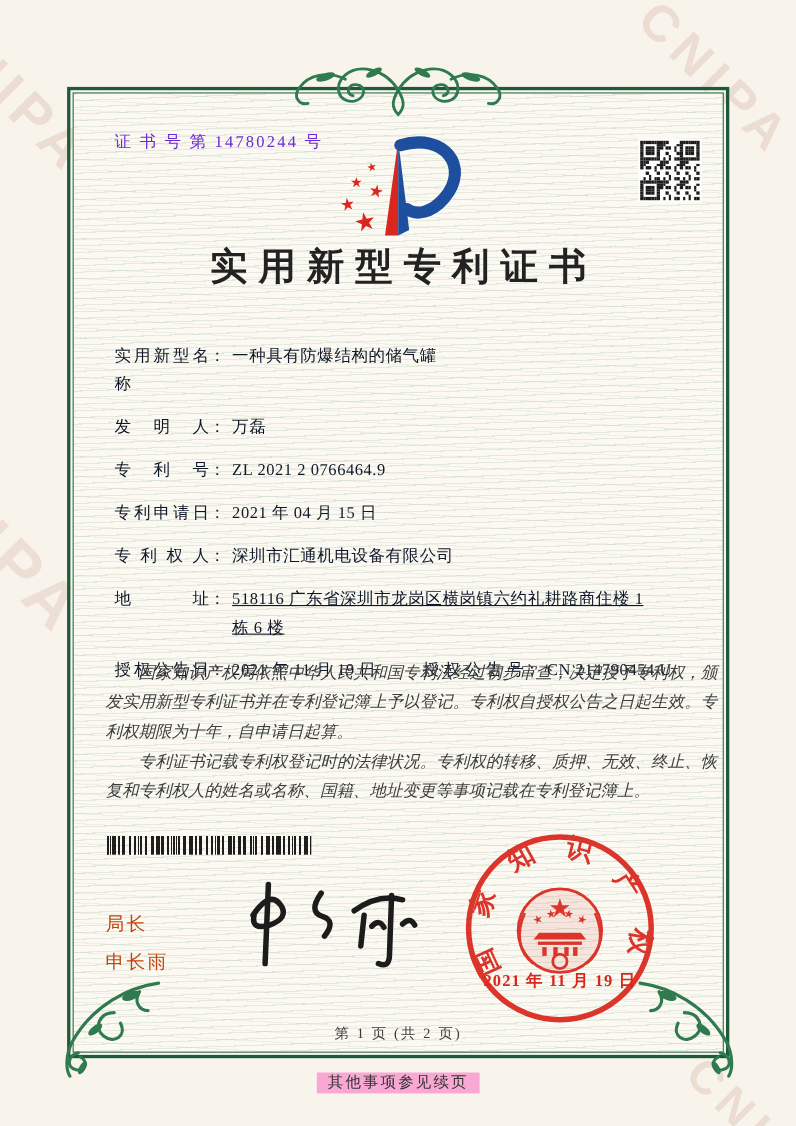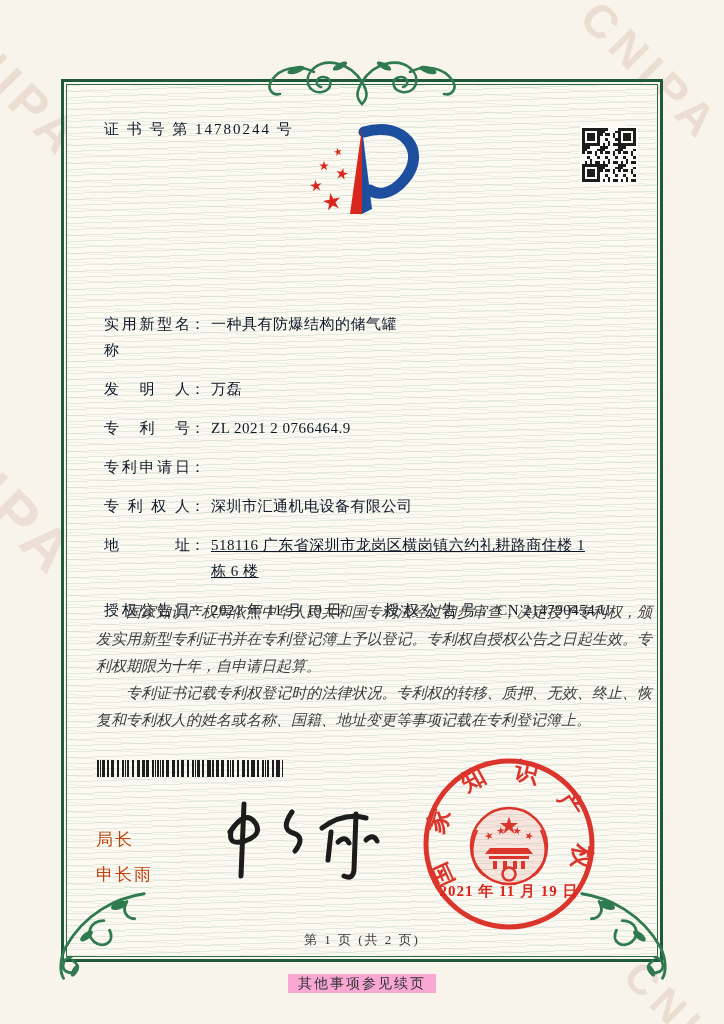--- a/index.html
+++ b/index.html
@@ -40,21 +40,21 @@
       repeating-linear-gradient(183deg, rgba(96,144,112,0.09) 0 1px, rgba(0,0,0,0) 1px 9px),
       #fbf9f1;
   }
   .ornament{position:absolute;z-index:3;pointer-events:none;}
   .orn-top{left:252px;top:54px;}
   .orn-bl{left:52px;top:888px;}
   .orn-br{left:578px;top:888px;transform:scaleX(-1);}
   
   .content{position:absolute;inset:0;z-index:4;}
   .cert-no{
-    position:absolute;left:104px;top:120px;font-size:15px;letter-spacing:2px;color:#0f172a;
+    position:absolute;left:104px;top:120px;font-size:15px;letter-spacing:2px;color:#6d28d9;
   }
   .qr{
     position:absolute;left:580px;top:126px;width:58px;height:58px;
     display:grid;grid-template-columns:repeat(21,1fr);grid-template-rows:repeat(21,1fr);
     background:#fdfdfb;padding:2px;box-sizing:border-box;
   }
   .qr i{display:block;}
   .qr i.d{background:#1c1c1c;}
   .logo{position:absolute;left:277px;top:122px;}
   .title{
@@ -616,40 +616,42 @@
     <polygon points="80,6 80,92 90,87" fill="#1d4f9e"></polygon>
     <g fill="#d9271e">
       <use href="#star" transform="translate(56,30) scale(0.42) rotate(-14)"></use>
       <use href="#star" transform="translate(42,44) scale(0.52)"></use>
       <use href="#star" transform="translate(60,52) scale(0.62) rotate(12)"></use>
       <use href="#star" transform="translate(34,64) scale(0.62) rotate(-8)"></use>
       <use href="#star" transform="translate(50,80) scale(0.92) rotate(-12)"></use>
     </g>
   </svg>
 
+  <div class="title">实用新型专利证书</div>
 
   <div class="fields">
     <div class="f-row">
       <span class="f-label">实用新型名称</span>
         <span class="f-colon">：</span>
       <span class="f-value">一种具有防爆结构的储气罐</span>
     </div>
     <div class="f-row">
       <span class="f-label">发明人</span>
         <span class="f-colon">：</span>
       <span class="f-value">万磊</span>
     </div>
     <div class="f-row">
       <span class="f-label">专利号</span>
         <span class="f-colon">：</span>
       <span class="f-value">ZL 2021 2 0766464.9</span>
     </div>
     <div class="f-row">
       <span class="f-label">专利申请日</span>
         <span class="f-colon">：</span>
+      <span class="f-value">2021 年 04 月 15 日</span>
     </div>
     <div class="f-row">
       <span class="f-label">专利权人</span>
         <span class="f-colon">：</span>
       <span class="f-value">深圳市汇通机电设备有限公司</span>
     </div>
     <div class="f-row">
       <span class="f-label">地址</span>
         <span class="f-colon">：</span>
       <span class="f-value addr">518116 广东省深圳市龙岗区横岗镇六约礼耕路商住楼 1 栋 6 楼</span>

